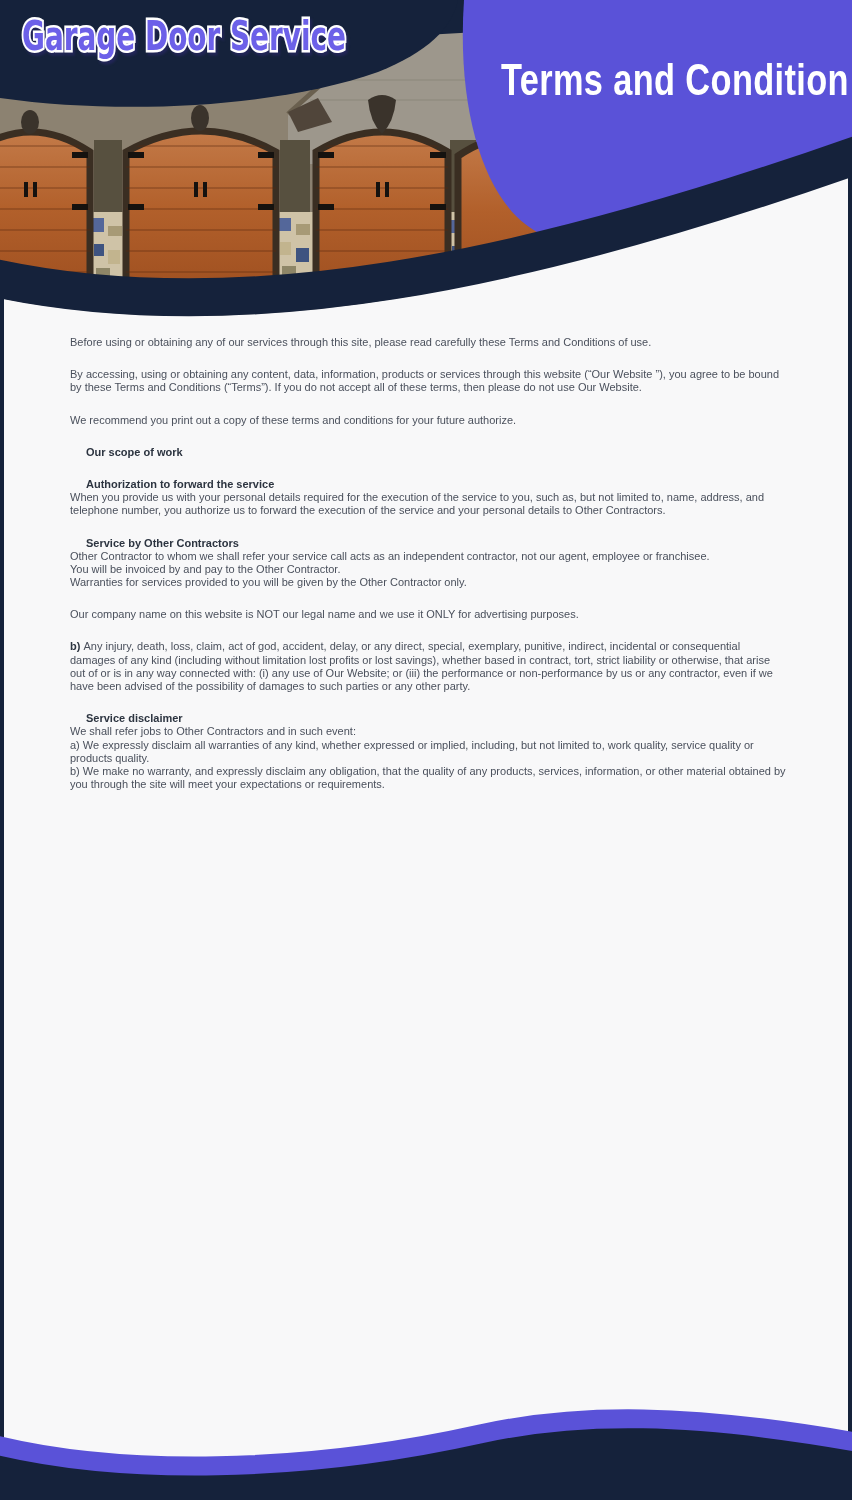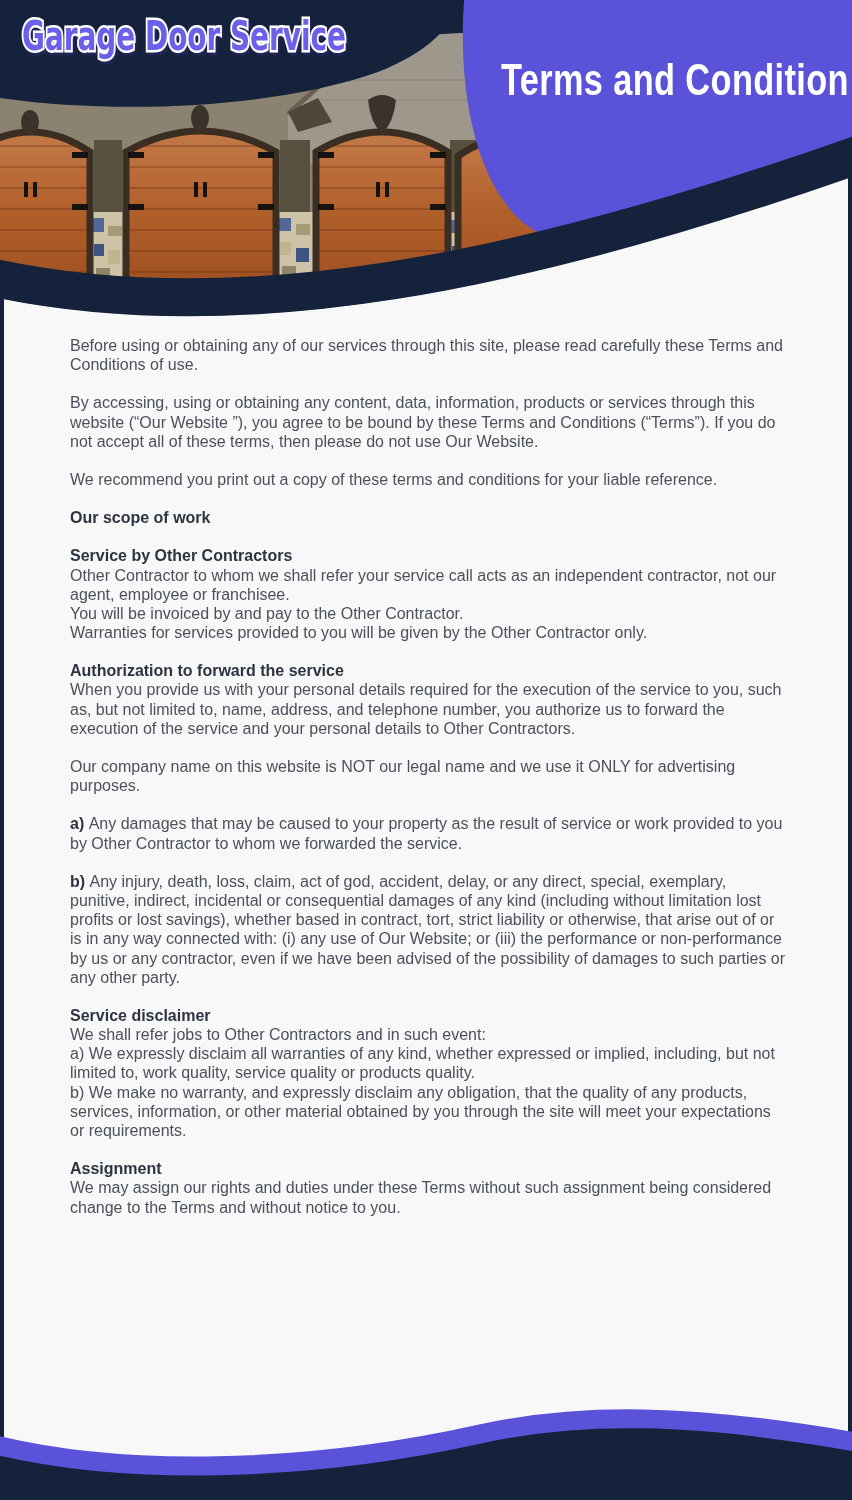--- a/index.html
+++ b/index.html
@@ -23,24 +23,24 @@
     text-align:center;white-space:nowrap;
     transform:scaleX(.78);transform-origin:center;
     letter-spacing:.5px;
   }
   
   .content{
     margin:0 4px;background:#F8F8F9;height:1176px;box-sizing:border-box;
     padding:16px 62px 0 66px;
   }
   .terms{
-    color:#4A505C;font-size:16px;line-height:1.2;
+    color:#4A505C;font-size:11px;line-height:1.2;
   }
   .terms .block{margin-bottom:19px;}
-  .terms .heading{font-weight:bold;color:#2C3440;}
+  .terms .heading{font-weight:bold;color:#2C3440;margin-left:16px;}
   .terms b{color:#2C3440;}
   
   .footer{position:absolute;left:0;right:0;bottom:0;height:130px;pointer-events:none;}
   .footer svg{display:block;}
 </style>
 </head>
 <body>
 
 <div class="page">
 
@@ -165,49 +165,42 @@
 
   <div class="content">
     <div class="terms" id="terms-content">
         <div class="block">
           <div class="para">Before using or obtaining any of our services through this site, please read carefully these Terms and Conditions of use.</div>
         </div>
         <div class="block">
           <div class="para">By accessing, using or obtaining any content, data, information, products or services through this website (“Our Website ”), you agree to be bound by these Terms and Conditions (“Terms”). If you do not accept all of these terms, then please do not use Our Website.</div>
         </div>
         <div class="block">
-          <div class="para">We recommend you print out a copy of these terms and conditions for your liable reference.</div>
+          <div class="para">We recommend you print out a copy of these terms and conditions for your future authorize.</div>
         </div>
         <div class="block">
           <div class="heading">Our scope of work</div>
+        </div>
+        <div class="block">
+          <div class="heading">Authorization to forward the service</div>
+          <div class="para">When you provide us with your personal details required for the execution of the service to you, such as, but not limited to, name, address, and telephone number, you authorize us to forward the execution of the service and your personal details to Other Contractors.</div>
         </div>
         <div class="block">
           <div class="heading">Service by Other Contractors</div>
           <div class="para">Other Contractor to whom we shall refer your service call acts as an independent contractor, not our agent, employee or franchisee.<br>You will be invoiced by and pay to the Other Contractor.<br>Warranties for services provided to you will be given by the Other Contractor only.</div>
         </div>
         <div class="block">
-          <div class="heading">Authorization to forward the service</div>
-          <div class="para">When you provide us with your personal details required for the execution of the service to you, such as, but not limited to, name, address, and telephone number, you authorize us to forward the execution of the service and your personal details to Other Contractors.</div>
-        </div>
-        <div class="block">
           <div class="para">Our company name on this website is NOT our legal name and we use it ONLY for advertising purposes.</div>
-        </div>
-        <div class="block">
-          <div class="para"><b>a) </b>Any damages that may be caused to your property as the result of service or work provided to you by Other Contractor to whom we forwarded the service.</div>
         </div>
         <div class="block">
           <div class="para"><b>b) </b>Any injury, death, loss, claim, act of god, accident, delay, or any direct, special, exemplary, punitive, indirect, incidental or consequential damages of any kind (including without limitation lost profits or lost savings), whether based in contract, tort, strict liability or otherwise, that arise out of or is in any way connected with: (i) any use of Our Website; or (iii) the performance or non-performance by us or any contractor, even if we have been advised of the possibility of damages to such parties or any other party.</div>
         </div>
         <div class="block">
           <div class="heading">Service disclaimer</div>
           <div class="para">We shall refer jobs to Other Contractors and in such event:<br>a) We expressly disclaim all warranties of any kind, whether expressed or implied, including, but not limited to, work quality, service quality or products quality.<br>b) We make no warranty, and expressly disclaim any obligation, that the quality of any products, services, information, or other material obtained by you through the site will meet your expectations or requirements.</div>
-        </div>
-        <div class="block">
-          <div class="heading">Assignment</div>
-          <div class="para">We may assign our rights and duties under these Terms without such assignment being considered change to the Terms and without notice to you.</div>
         </div>
       </div>
   </div>
 
   <div class="footer">
     <svg width="852" height="130" viewBox="0 0 852 130">
       <path d="M0,83 C120,113 300,112 480,72 C580,50 690,51 852,80 L852,130 L0,130 Z" fill="#15223B"></path>
       <path d="M-4,75 C120,105 300,104 480,64 C580,42 690,43 856,72" fill="none" stroke="#5A52D8" stroke-width="19"></path>
     </svg>
   </div>

